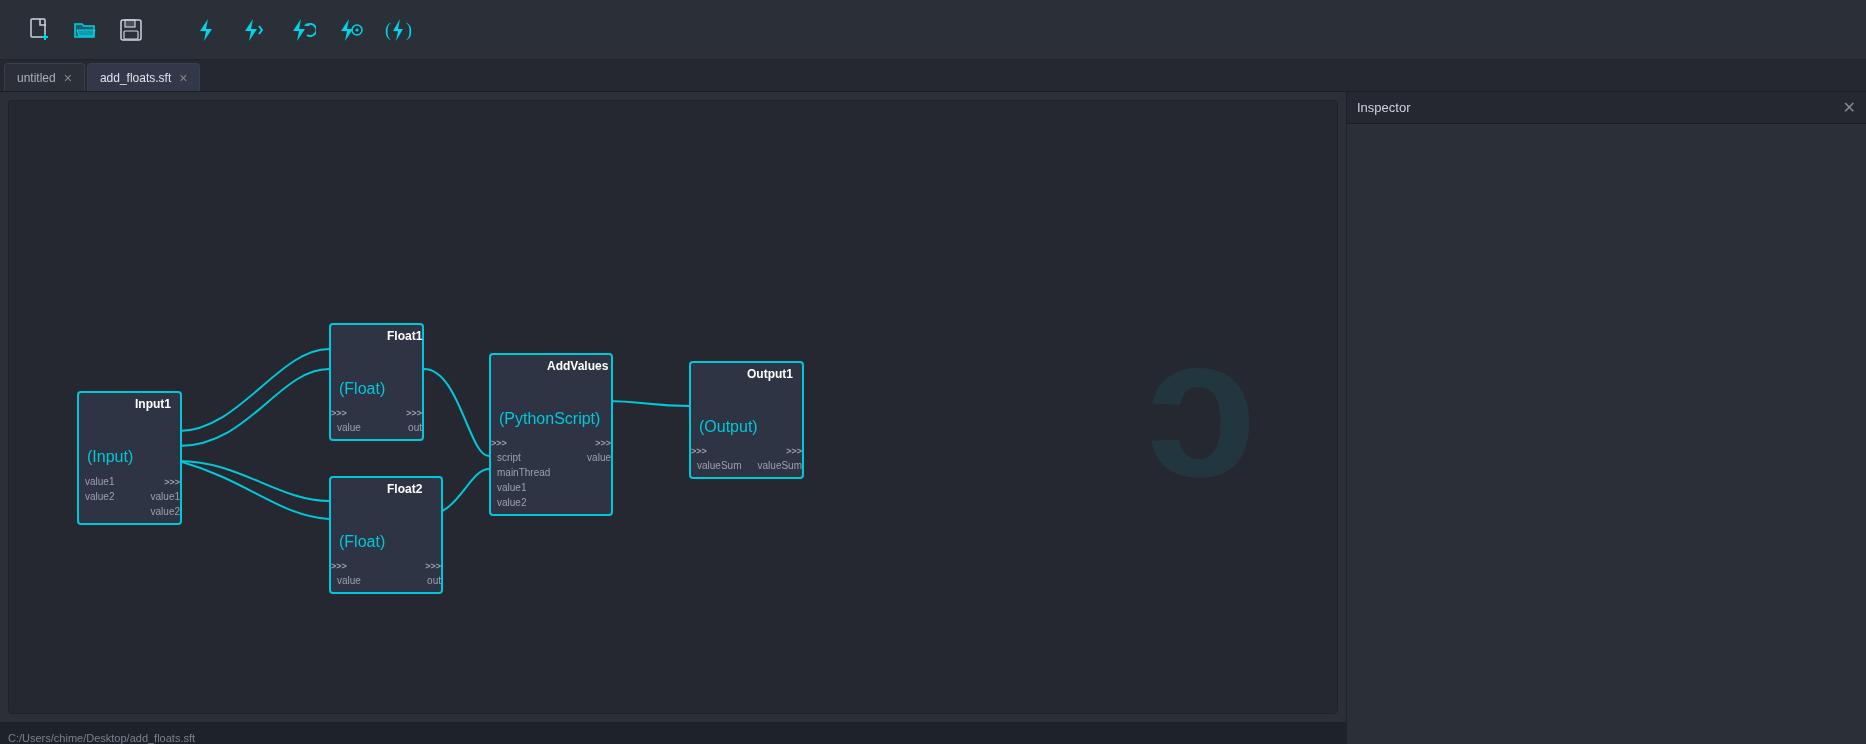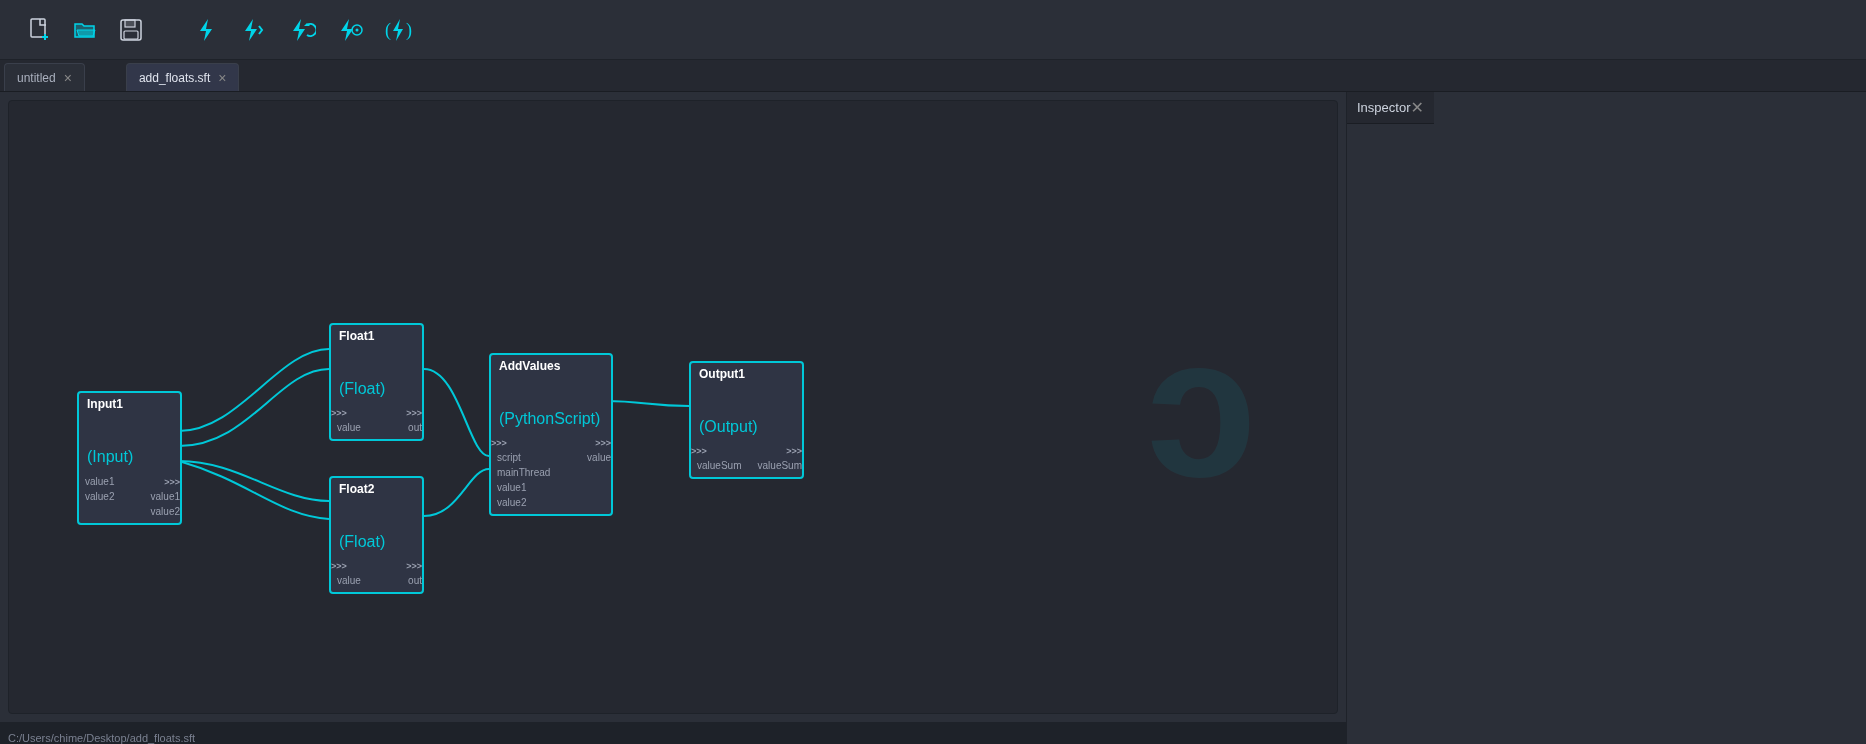--- a/index.html
+++ b/index.html
@@ -40,21 +40,20 @@
     .toolbar-sep { width: 20px; }
 
     
     .tabs-bar {
       background: #252830;
       height: 32px;
       display: flex;
       align-items: flex-end;
       padding: 0 4px;
       border-bottom: 1px solid #1a1d23;
-      gap: 39px;
     }
     .tab {
       height: 28px;
       padding: 0 12px;
       display: flex;
       align-items: center;
       gap: 8px;
       background: #2b2f38;
       border: 1px solid #3a3f4b;
       border-bottom: none;
@@ -123,21 +122,21 @@
       font-size: 11px;
       color: #7a8090;
     }
 
     
     .inspector-panel {
       width: 520px;
       background: #2b2f38;
       border-left: 1px solid #1e2229;
       display: flex;
-      flex-direction: row;
+      flex-direction: column;
     }
     .inspector-header {
       height: 32px;
       background: #252830;
       border-bottom: 1px solid #1a1d23;
       display: flex;
       align-items: center;
       justify-content: space-between;
       padding: 0 10px;
       font-size: 13px;
@@ -160,20 +159,21 @@
       border: 2px solid #00c8d8;
       border-radius: 4px;
       color: #e0e4ee;
       font-size: 11px;
     }
     .node-title {
       font-weight: bold;
       font-size: 12px;
       color: #ffffff;
       padding: 4px 8px 0 8px;
+      margin-left: 48px;
     }
     .node-subtitle {
       font-size: 16px;
       color: #00c8d8;
       padding: 0 8px 4px 8px;
       margin-top: 37px;
     }
     .node-body {
       padding: 4px 0;
       min-height: 20px;
@@ -340,21 +340,21 @@
             <span class="port-arrow">&gt;&gt;&gt;</span>
             <span class="port-arrow">&gt;&gt;&gt;</span>
           </div>
           <div class="port-row">
             <span class="port-label-left">value</span>
             <span class="port-label-right">out</span>
           </div>
         </div>
       </div>
 
-      <div class="node" style="left:320px; top:375px; width:95px;">
+      <div class="node" style="left:320px; top:375px; width:114px;">
         <div class="node-title">Float2</div>
         <div class="node-subtitle">(Float)</div>
         <div class="node-body">
           <div class="port-row">
             <span class="port-arrow">&gt;&gt;&gt;</span>
             <span class="port-arrow">&gt;&gt;&gt;</span>
           </div>
           <div class="port-row">
             <span class="port-label-left">value</span>
             <span class="port-label-right">out</span>

